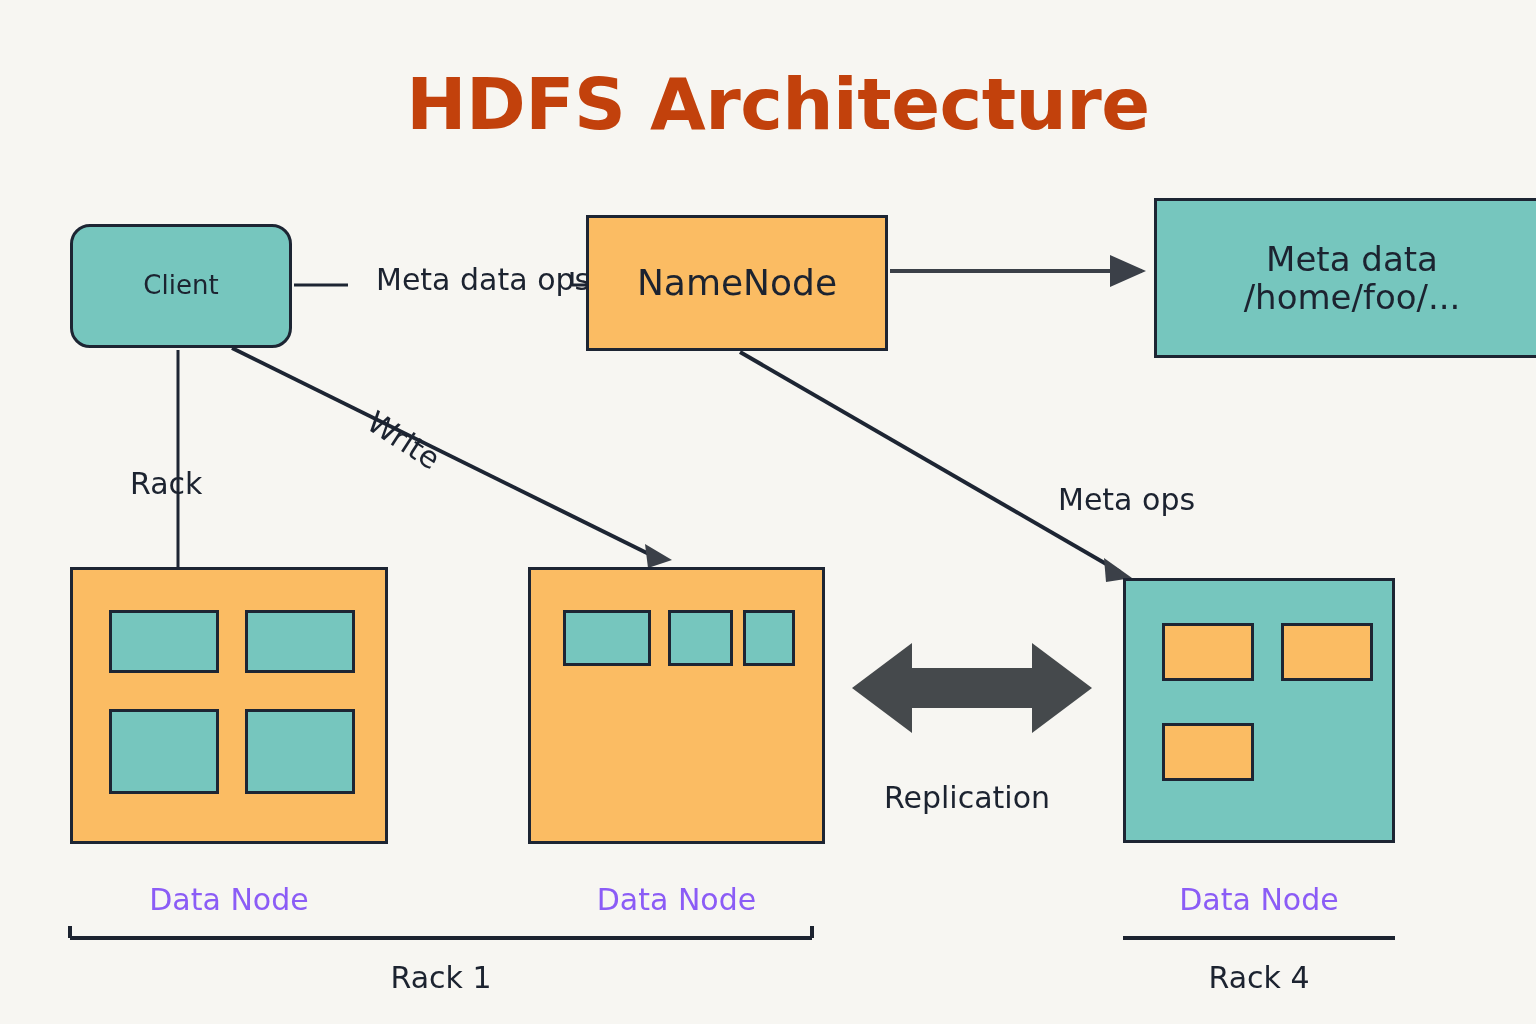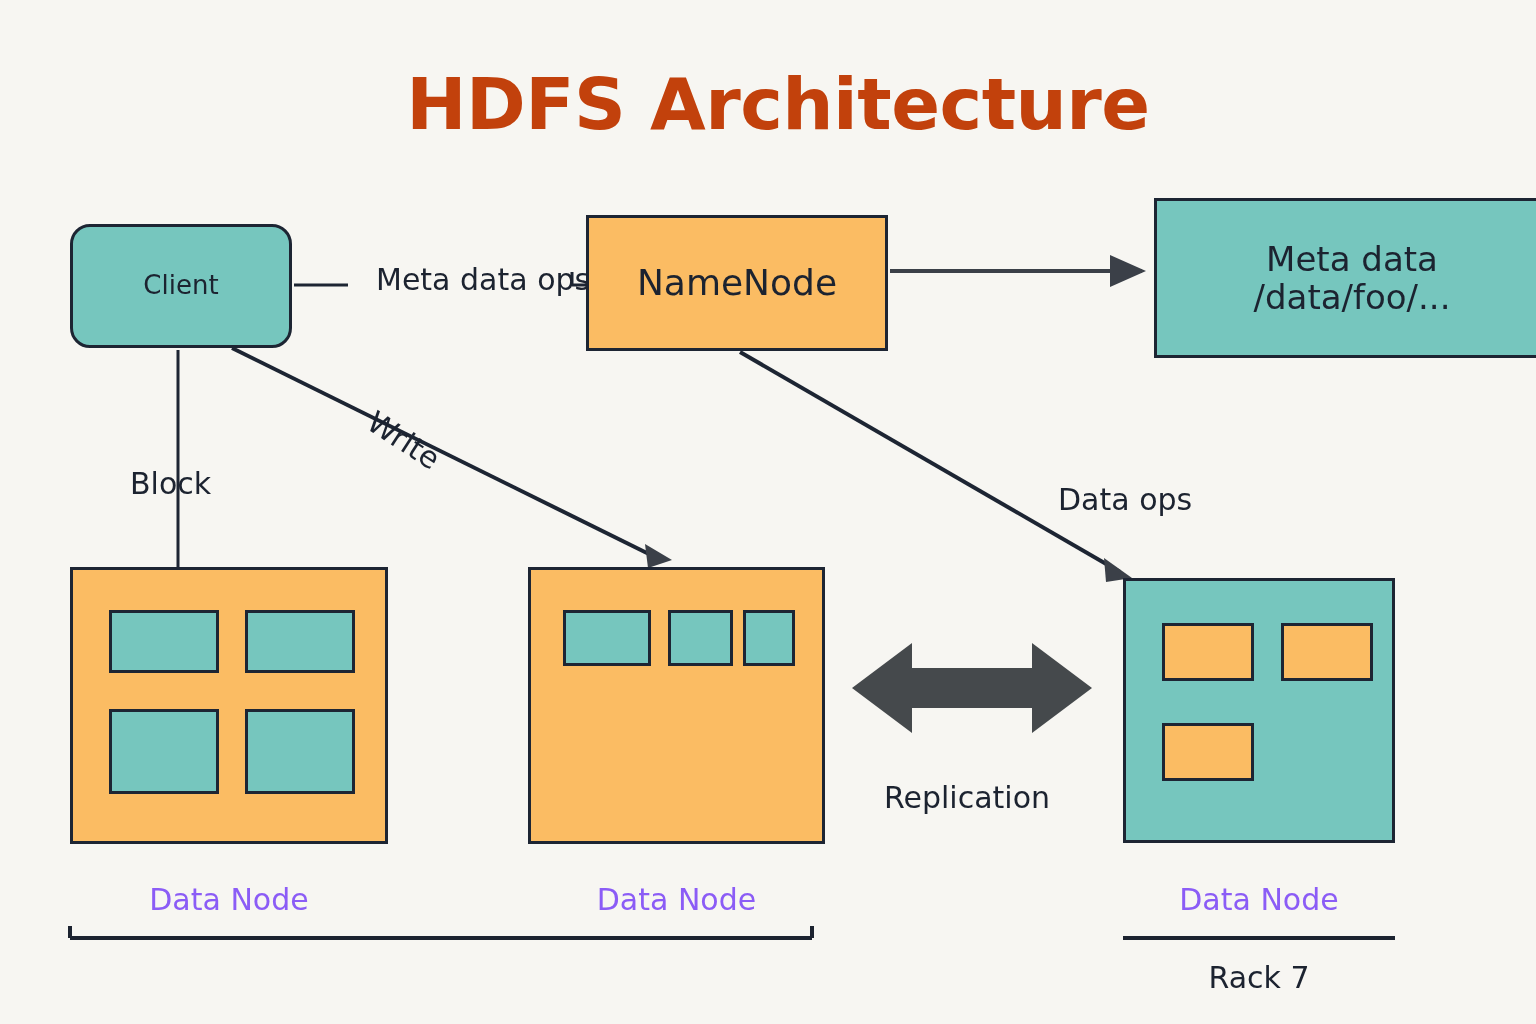--- a/index.html
+++ b/index.html
@@ -162,21 +162,21 @@
   <div class="node-box box-client">
     <span>Client</span>
   </div>
 
   <div class="node-box box-namenode">
     <span>NameNode</span>
   </div>
 
   <div class="node-box box-metadata">
     <span>Meta data</span>
-    <span>/data/foo/...</span>
+    <span>/home/foo/...</span>
   </div>
 
   <div class="dn-shell dn1">
     <div class="blk blk-teal" style="left:36px; top:40px; width:110px; height:63px;"></div>
     <div class="blk blk-teal" style="left:172px; top:40px; width:110px; height:63px;"></div>
     <div class="blk blk-teal" style="left:36px; top:139px; width:110px; height:85px;"></div>
     <div class="blk blk-teal" style="left:172px; top:139px; width:110px; height:85px;"></div>
   </div>
 
   <div class="dn-shell dn2">
@@ -185,24 +185,25 @@
     <div class="blk blk-teal" style="left:212px; top:40px; width:52px; height:56px;"></div>
   </div>
 
   <div class="dn-shell dn3">
     <div class="blk blk-orange" style="left:36px; top:42px; width:92px; height:58px;"></div>
     <div class="blk blk-orange" style="left:155px; top:42px; width:92px; height:58px;"></div>
     <div class="blk blk-orange" style="left:36px; top:142px; width:92px; height:58px;"></div>
   </div>
 
   <div class="edge-label lbl-metaops">Meta data ops</div>
-  <div class="edge-label lbl-read">Block</div>
+  <div class="edge-label lbl-read">Rack</div>
   <div class="edge-label lbl-write">Write</div>
-  <div class="edge-label lbl-blockops">Data ops</div>
+  <div class="edge-label lbl-blockops">Meta ops</div>
   <div class="edge-label lbl-replication">Replication</div>
 
   <div class="node-caption cap-dn1">Data Node</div>
   <div class="node-caption cap-dn2">Data Node</div>
   <div class="node-caption cap-dn3">Data Node</div>
 
-  <div class="rack-caption cap-rack2">Rack 7</div>
+  <div class="rack-caption cap-rack1">Rack 1</div>
+  <div class="rack-caption cap-rack2">Rack 4</div>
 
 </div>
 
 </body></html>

